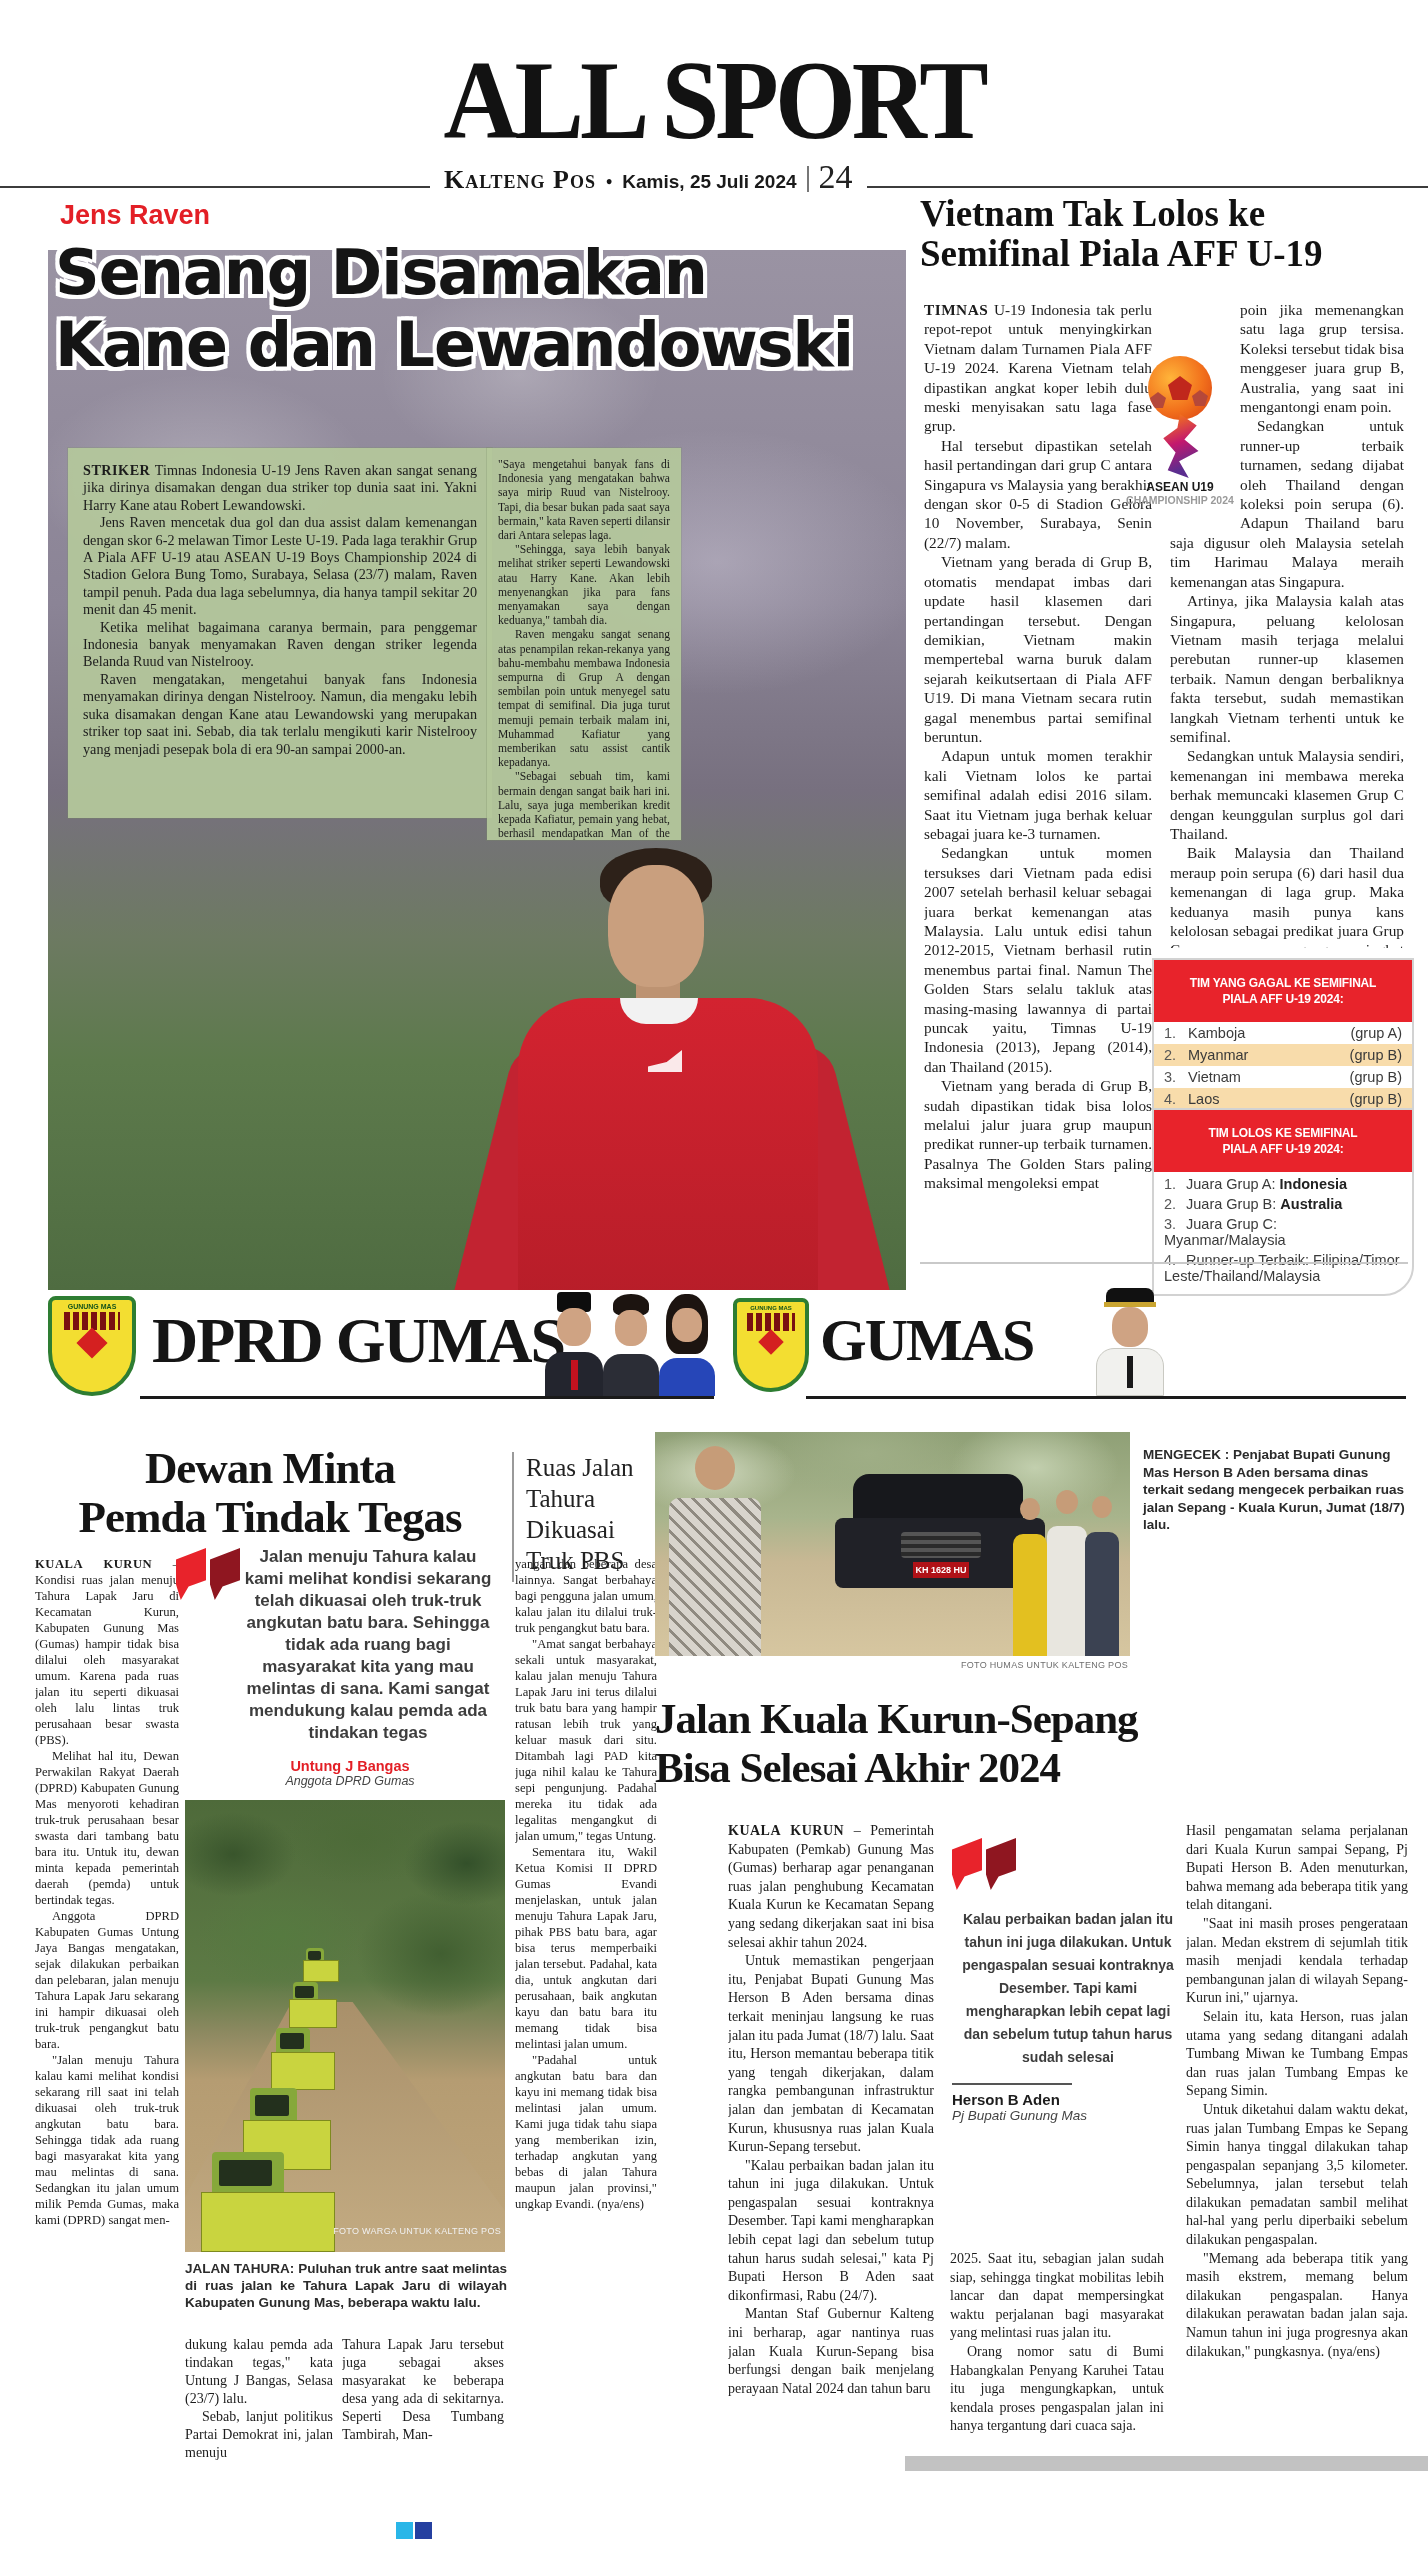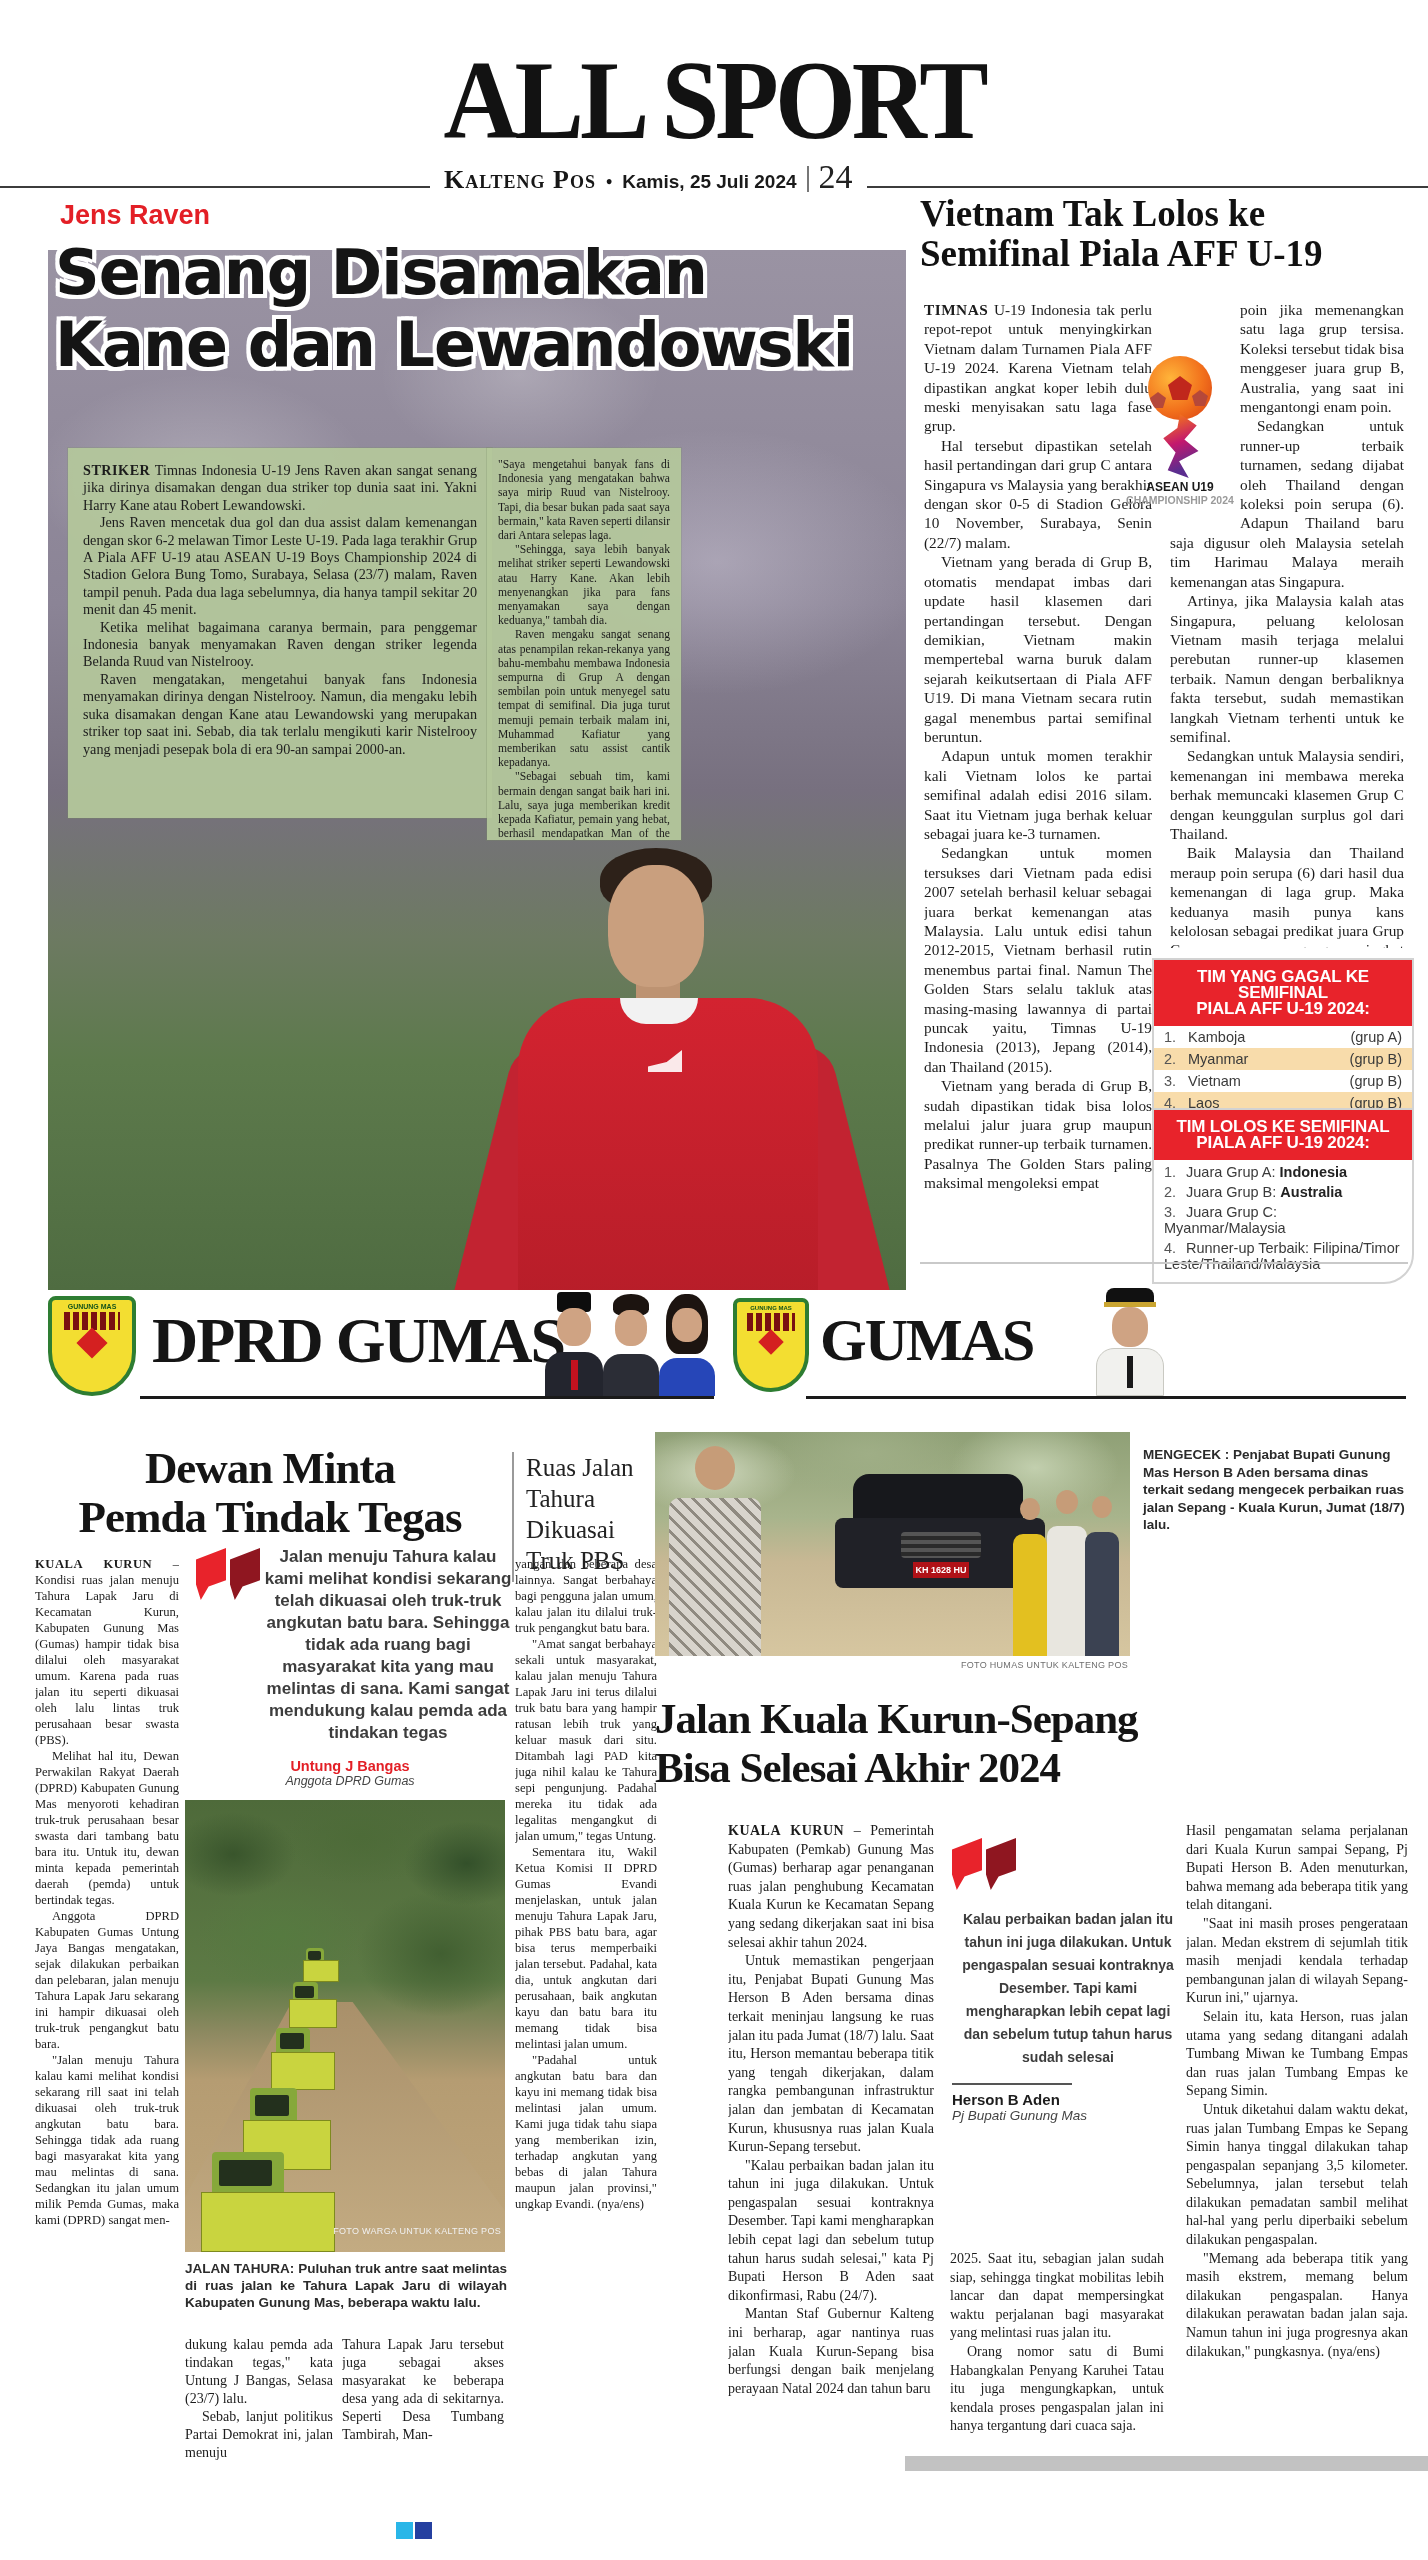--- a/index.html
+++ b/index.html
@@ -73,22 +73,22 @@
      background:linear-gradient(160deg,#f2711c 10%,#c3186e 45%,#5b2d8f 80%);
      clip-path:polygon(50% 0,88% 18%,60% 40%,92% 58%,48% 74%,70% 100%,22% 88%,40% 60%,12% 38%,44% 22%);}
   .aff-t1{font-family:"Liberation Sans",sans-serif;font-weight:bold;font-size:12px;color:#1a1a1a;margin-top:2px;}
   .aff-t2{font-family:"Liberation Sans",sans-serif;font-weight:bold;font-size:10.5px;color:#1a1a1a;}
   .aff-t2 span{color:#9a9a9a;}
 
   .aff-table{left:1152px;top:958px;width:258px;background:#fff;border:2px solid #d2d2d2;
      font-family:"Liberation Sans",sans-serif;}
   .aff-table2{left:1152px;top:1108px;width:258px;background:#fff;border:2px solid #d2d2d2;
      border-radius:0 0 30px 0;font-family:"Liberation Sans",sans-serif;padding-bottom:10px;}
-  .tbl-head{background:#e8232b;color:#fff;text-align:center;font-weight:bold;font-size:17px;
-     line-height:16px;padding:9px 2px;letter-spacing:-.2px;}
+  .tbl-head{background:#e8232b;color:#fff;text-align:center;font-weight:bold;font-size:12px;
+     line-height:16px;padding:15px 2px;letter-spacing:-.2px;}
   .trow{display:flex;align-items:baseline;padding:3px 10px;font-size:14.5px;color:#3a3a3a;}
   .trow .tnum{width:24px;color:#555;}
   .trow .tteam{flex:1;}
   .trow .tgroup{color:#3a3a3a;}
   .trow.row-hl{background:#f8dcab;}
   .trow2{padding:4px 10px 0;font-size:14.5px;color:#3a3a3a;}
   .trow2 .tnum{display:inline-block;width:22px;color:#555;}
   .trow2 b{color:#222;}
   .vn-rule{left:920px;top:1262px;width:488px;height:2px;background:#c9c9c9;}
 
@@ -115,21 +115,21 @@
   .q-author{font-family:Liberation Sans, sans-serif;font-weight:bold;}
   .q-role{font-family:"Liberation Sans",sans-serif;font-style:italic;color:#444;}
 
   
   .ta-headline{left:35px;top:1444px;width:470px;text-align:center;font-weight:bold;
      font-size:45px;line-height:49px;color:#151515;letter-spacing:-1px;}
   .ta-vrule{left:512px;top:1452px;width:1.5px;height:130px;background:#9a9a9a;}
   .ta-subtitle{left:526px;top:1452px;width:140px;font-size:25px;line-height:31px;color:#222;}
   .ta-col{font-size:12.6px;line-height:16px;overflow:hidden;}
   .ta-col1{left:35px;top:1556px;width:144px;height:976px;}
-  .ta-quote{left:196px;top:1548px;width:318px;}
+  .ta-quote{left:176px;top:1548px;width:318px;}
   .ta-quote .pullquote{font-size:17px;line-height:22px;text-align:center;margin-top:-54px;padding-left:66px;}
   .ta-attr{left:240px;top:1758px;width:220px;text-align:center;}
   .ta-attr .q-author{font-size:14.5px;color:#e31f26;}
   .ta-attr .q-role{font-size:12.5px;}
   .photo-trucks{left:185px;top:1800px;width:320px;height:452px;overflow:hidden;
      background:
        radial-gradient(90px 60px at 15% 12%,#39552c,transparent 70%),
        radial-gradient(110px 70px at 55% 8%,#4d6b38,transparent 70%),
        radial-gradient(90px 60px at 88% 14%,#33502a,transparent 70%),
        radial-gradient(120px 80px at 30% 30%,#567a40,transparent 70%),

